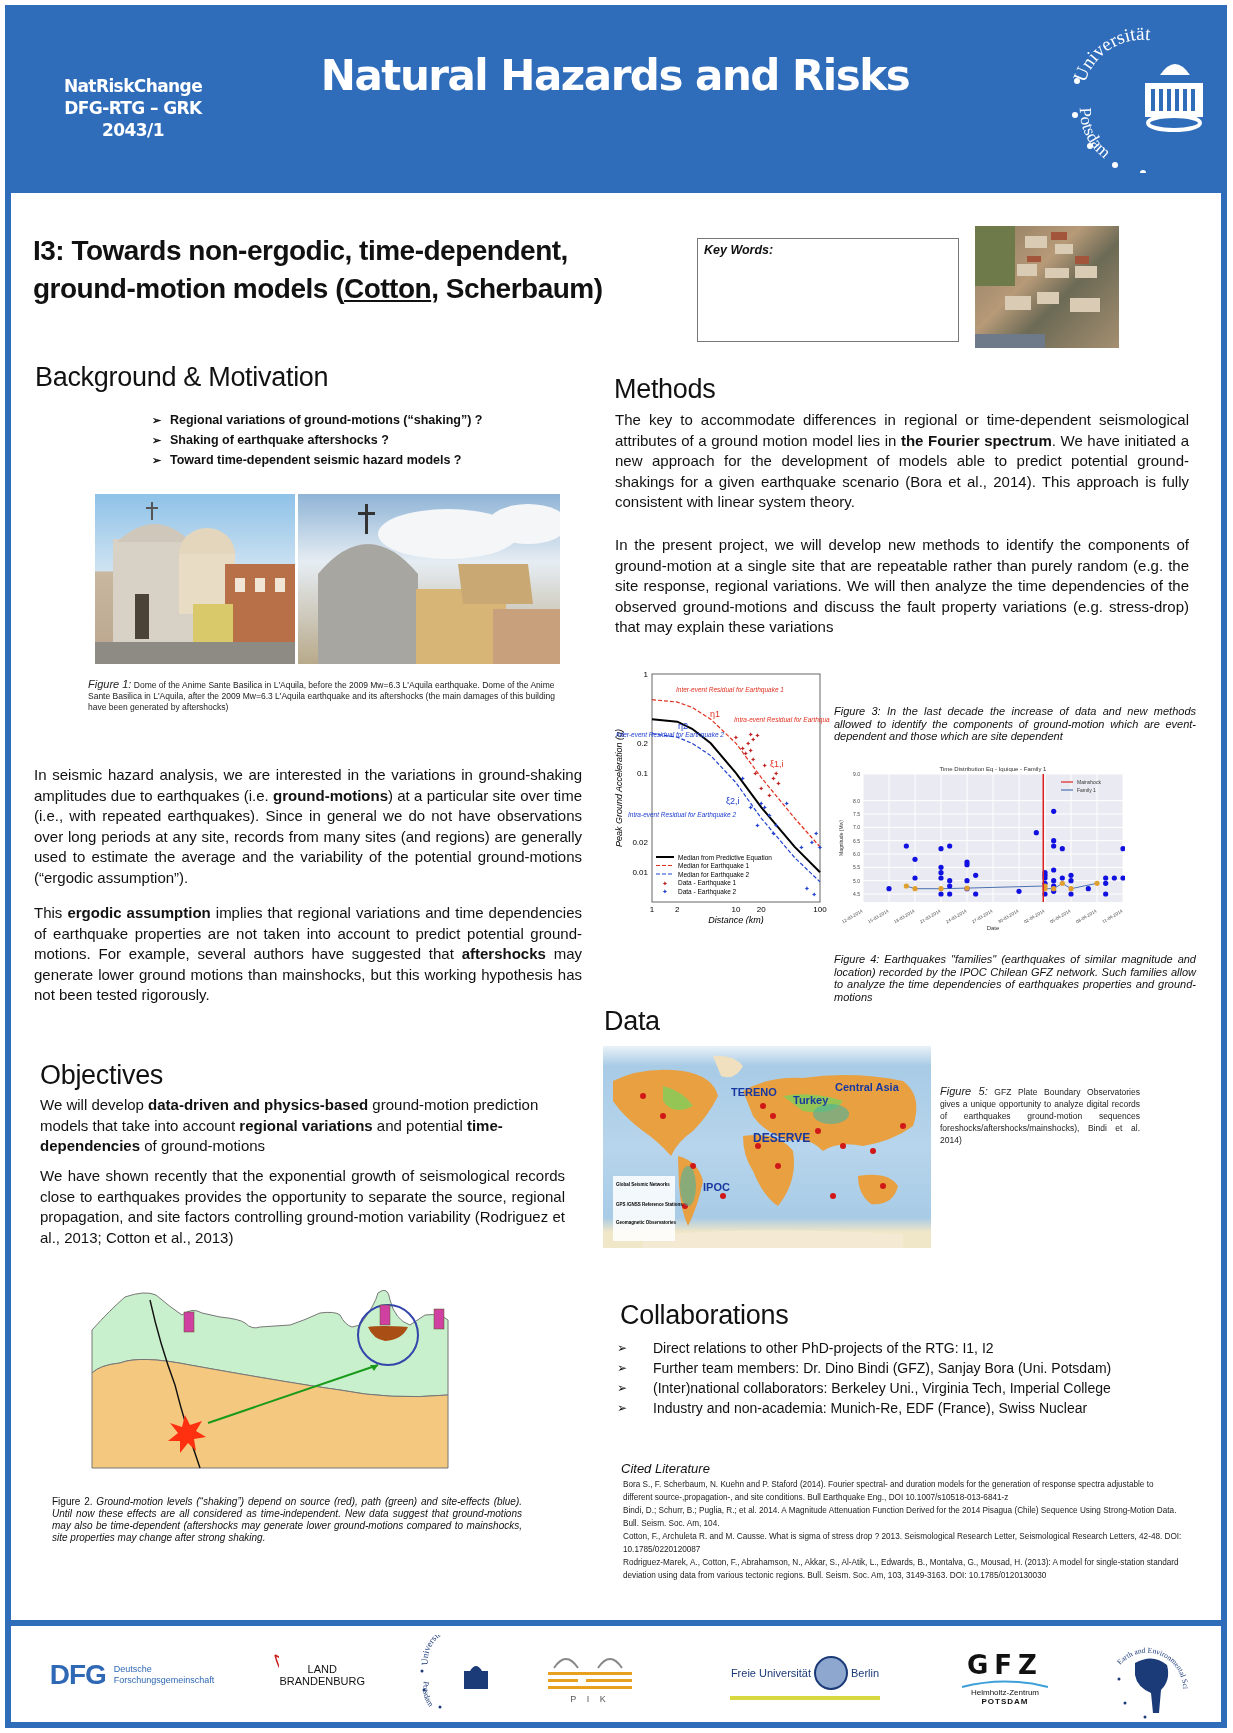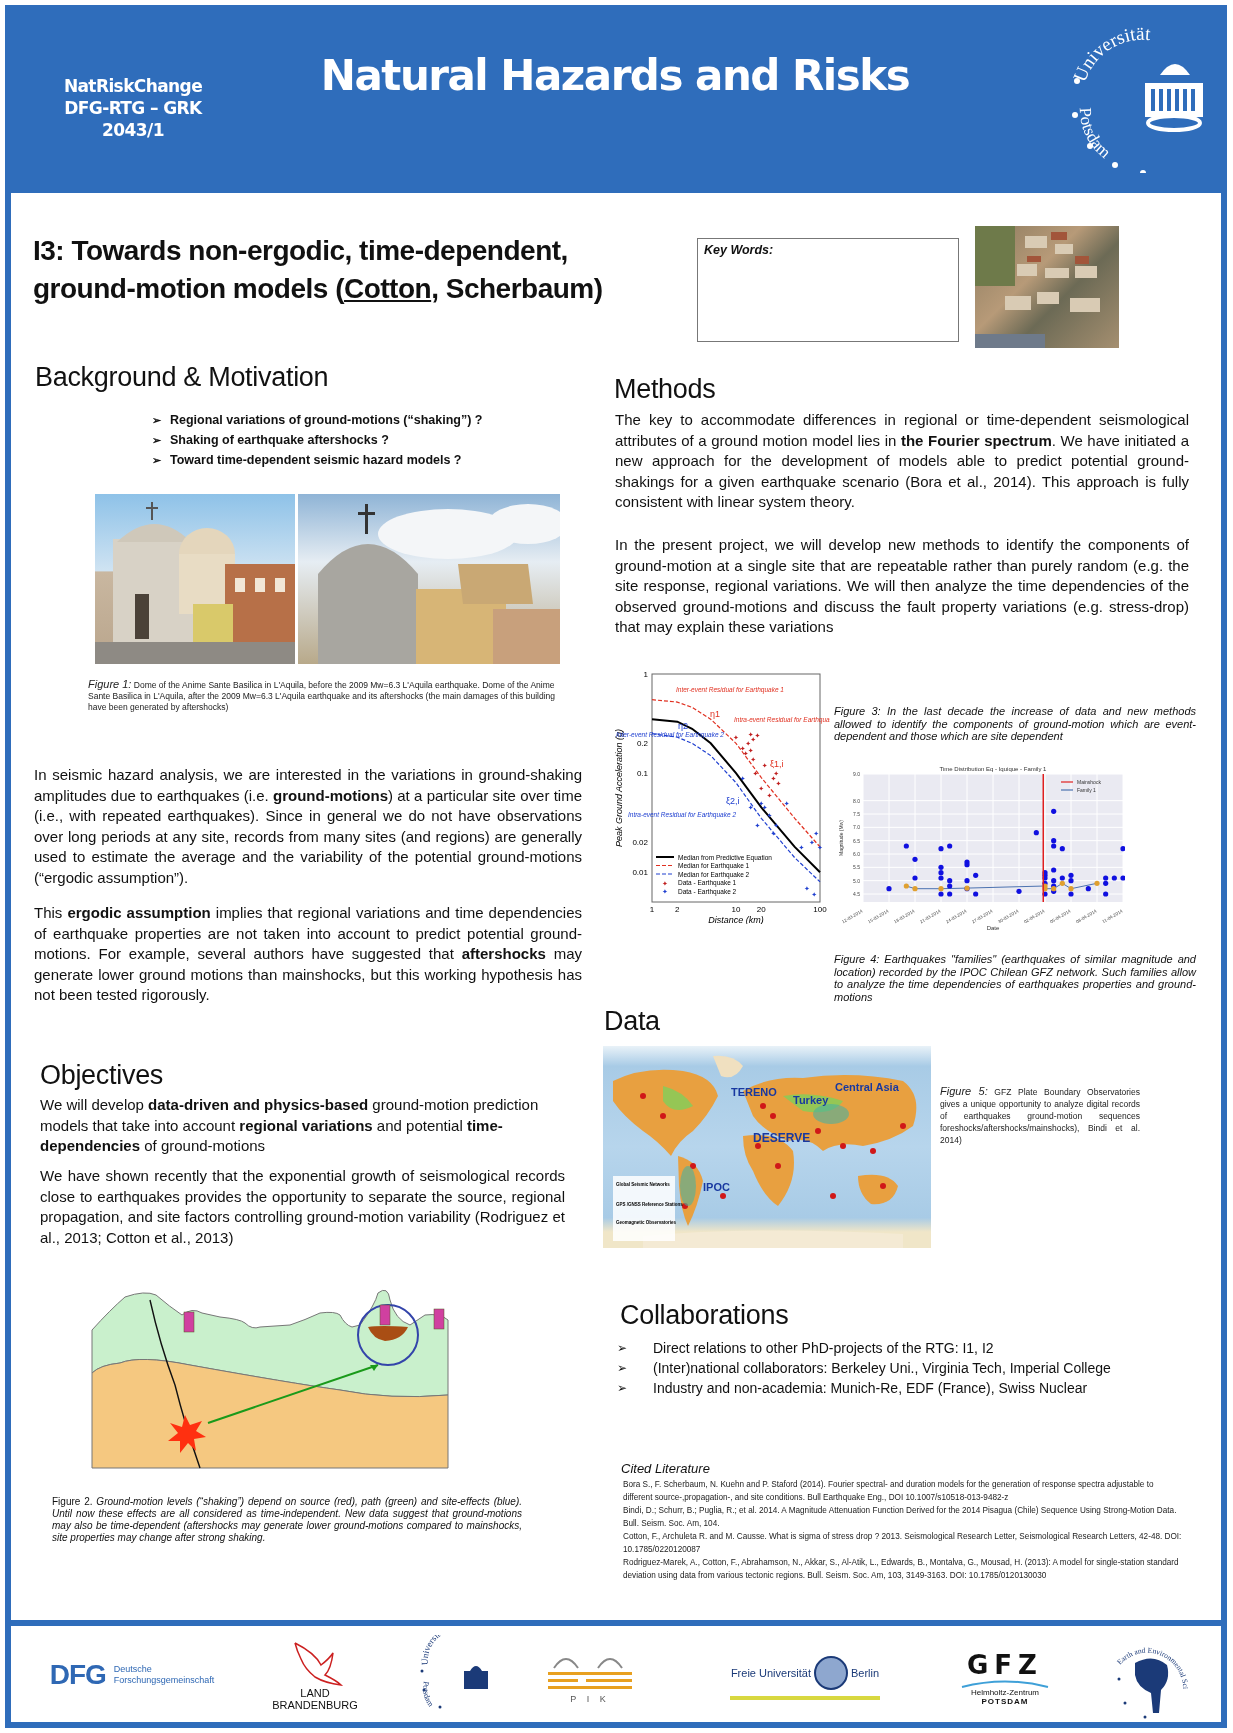--- a/index.html
+++ b/index.html
@@ -395,39 +395,40 @@
     <text x="13" y="178" font-size="4.5" font-weight="bold" font-family="Liberation Sans, sans-serif">Geomagnetic Observatories</text>
   </svg>
 </div>
 <div class="abs" style="left:940px;top:1085px;width:200px;font-size:8.5px;line-height:12px;text-align:justify;color:#222">
   <i style="font-size:11px">Figure 5:</i> <span>GFZ Plate Boundary Observatories gives a unique opportunity to analyze digital records of earthquakes ground-motion sequences foreshocks/aftershocks/mainshocks), Bindi et al. 2014)</span>
 </div>
 
 <div class="abs h2" style="left:620px;top:1300px">Collaborations</div>
 <ul class="abs collab" style="left:617px;top:1338px;width:560px">
   <li>Direct relations to other PhD-projects of the RTG: I1, I2</li>
+  <li>Further team members: Dr. Dino Bindi (GFZ), Sanjay Bora (Uni. Potsdam)</li>
   <li>(Inter)national collaborators: Berkeley Uni., Virginia Tech, Imperial College</li>
   <li>Industry and non-academia: Munich-Re, EDF (France), Swiss Nuclear</li>
 </ul>
 
 <div class="abs" style="left:621px;top:1461px;font-size:13px;font-style:italic">Cited Literature</div>
 <div class="abs lit" style="left:623px;top:1478px;width:560px">
-  <div>Bora S., F. Scherbaum, N. Kuehn and P. Staford (2014). Fourier spectral- and duration models for the generation of response spectra adjustable to different source-,propagation-, and site conditions. Bull Earthquake Eng., DOI 10.1007/s10518-013-9482-z</div>
+  <div>Bora S., F. Scherbaum, N. Kuehn and P. Staford (2014). Fourier spectral- and duration models for the generation of response spectra adjustable to different source-,propagation-, and site conditions. Bull Earthquake Eng., DOI 10.1007/s10518-013-6841-z</div>
   <div>Bindi, D.; Schurr, B.; Puglia, R.; et al. 2014. A Magnitude Attenuation Function Derived for the 2014 Pisagua (Chile) Sequence Using Strong-Motion Data. Bull. Seism. Soc. Am, 104.</div>
   <div>Cotton, F., Archuleta R. and M. Causse. What is sigma of stress drop ? 2013. Seismological Research Letter, Seismological Research Letters, 42-48. DOI: 10.1785/0220120087</div>
   <div>Rodriguez-Marek, A., Cotton, F., Abrahamson, N., Akkar, S., Al-Atik, L., Edwards, B., Montalva, G., Mousad, H. (2013): A model for single-station standard deviation using data from various tectonic regions. Bull. Seism. Soc. Am, 103, 3149-3163. DOI: 10.1785/0120130030</div>
 </div>
 
 <div class="footer"></div>
 
 <div class="logo" style="left:42px;top:1655px;width:180px;height:40px">
   <span style="font-size:28px;font-weight:bold;color:#2f68b4;font-family:Liberation Sans, sans-serif;letter-spacing:-1px;margin-right:8px">DFG</span>
   <span style="font-size:9px;color:#2f68b4;line-height:11px"><span>Deutsche</span><br><span>Forschungsgemeinschaft</span></span>
 </div>
-<div class="logo" style="left:265px;top:1635px;width:100px;height:80px;flex-direction:column">
+<div class="logo" style="left:265px;top:1635px;width:100px;height:80px;flex-direction:row">
   <svg width="60" height="48">
       <path d="M10,4 Q30,14 36,26 Q44,20 48,14 Q46,30 40,36 Q52,42 56,46 Q40,44 30,38 Q20,30 16,20 Q12,12 10,4" fill="none" stroke="#cc2020" stroke-width="1.5"></path>
     </svg>
   <span style="font-size:11px;line-height:12px;text-align:center"><span>LAND</span><br><span>BRANDENBURG</span></span>
 </div>
 <div class="logo" style="left:410px;top:1635px;width:90px;height:80px">
   <svg width="90" height="80" viewBox="0 0 90 80">
     <defs>
         <path id="fArcTop" d="M18,30 A30,30 0 0,1 80,22"></path>
         <path id="fArcBot" d="M14,46 A30,30 0 0,0 60,78"></path>

